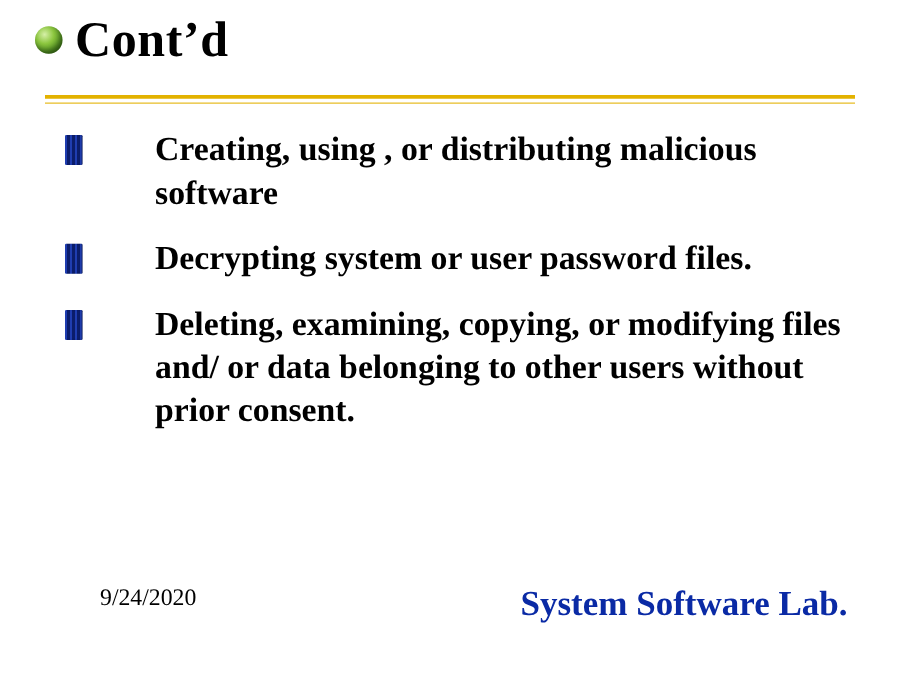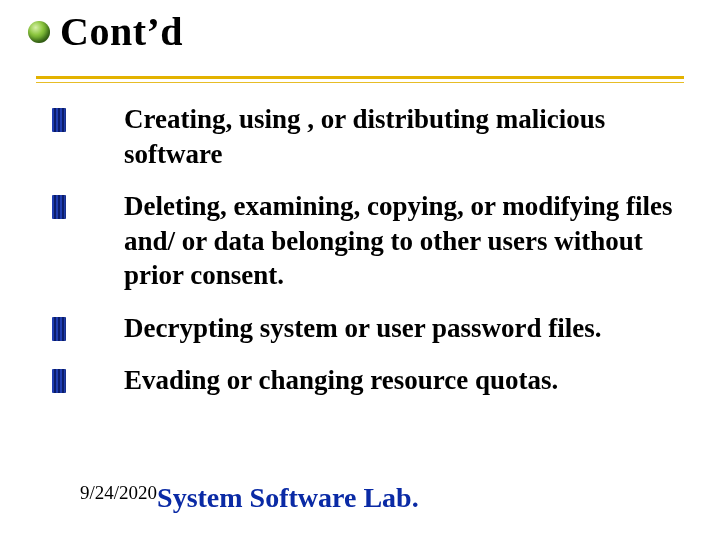--- a/index.html
+++ b/index.html
@@ -17,21 +17,21 @@
   .rule-thin { position: absolute; left: 0; right: 0; top: 8px; height: 1px; background: #E3B200; opacity: 0.85; }
   .body { position: absolute; left: 52px; right: 40px; top: 102px; }
   .item { display: flex; align-items: flex-start; margin-bottom: 18px; }
   .bullet {
     flex: 0 0 14px; width: 14px; height: 24px; margin-top: 6px; margin-right: 14px;
     background: repeating-linear-gradient(90deg, #1f3db0 0 2px, #0b1d6b 2px 4px);
     border-radius: 1px;
     box-shadow: inset -1px 0 1px rgba(0,0,0,0.25);
   }
   .txt { font-size: 27px; font-weight: bold; line-height: 1.28; margin-left: 44px; }
-  .footer { position: absolute; left: 0; right: 0; bottom: 26px; display: flex; padding: 0 42px 0 80px; }
+  .footer { position: absolute; left: 0; right: 0; bottom: 40px; display: flex; justify-content: space-between; padding: 0 42px 0 80px; }
   .date { font-size: 19px; color: #000; font-family: "Times New Roman", Times, serif; }
   .lab { font-size: 28px; font-weight: bold; color: #0a2aa5; }
 </style>
 </head>
 <body>
 
 <div class="slide">
 
   <div class="title-row">
     <div class="sphere"></div>
@@ -43,29 +43,25 @@
     <div class="rule-thin"></div>
   </div>
 
   <div class="body">
     <div class="item">
       <div class="bullet"></div>
       <div class="txt">Creating, using , or distributing malicious software</div>
     </div>
     <div class="item">
       <div class="bullet"></div>
-      <div class="txt">Deleting, examining, copying, or modifying files and/ or data belonging to other users without prior consent.</div>
-    </div>
-    <div class="item">
-      <div class="bullet"></div>
       <div class="txt">Decrypting system or user password files.</div>
     </div>
     <div class="item">
       <div class="bullet"></div>
-      <div class="txt">Evading or changing resource quotas.</div>
+      <div class="txt">Deleting, examining, copying, or modifying files and/ or data belonging to other users without prior consent.</div>
     </div>
   </div>
 
   <div class="footer">
     <div class="date">9/24/2020</div>
     <div class="lab">System Software Lab.</div>
   </div>
 
 </div>
 

